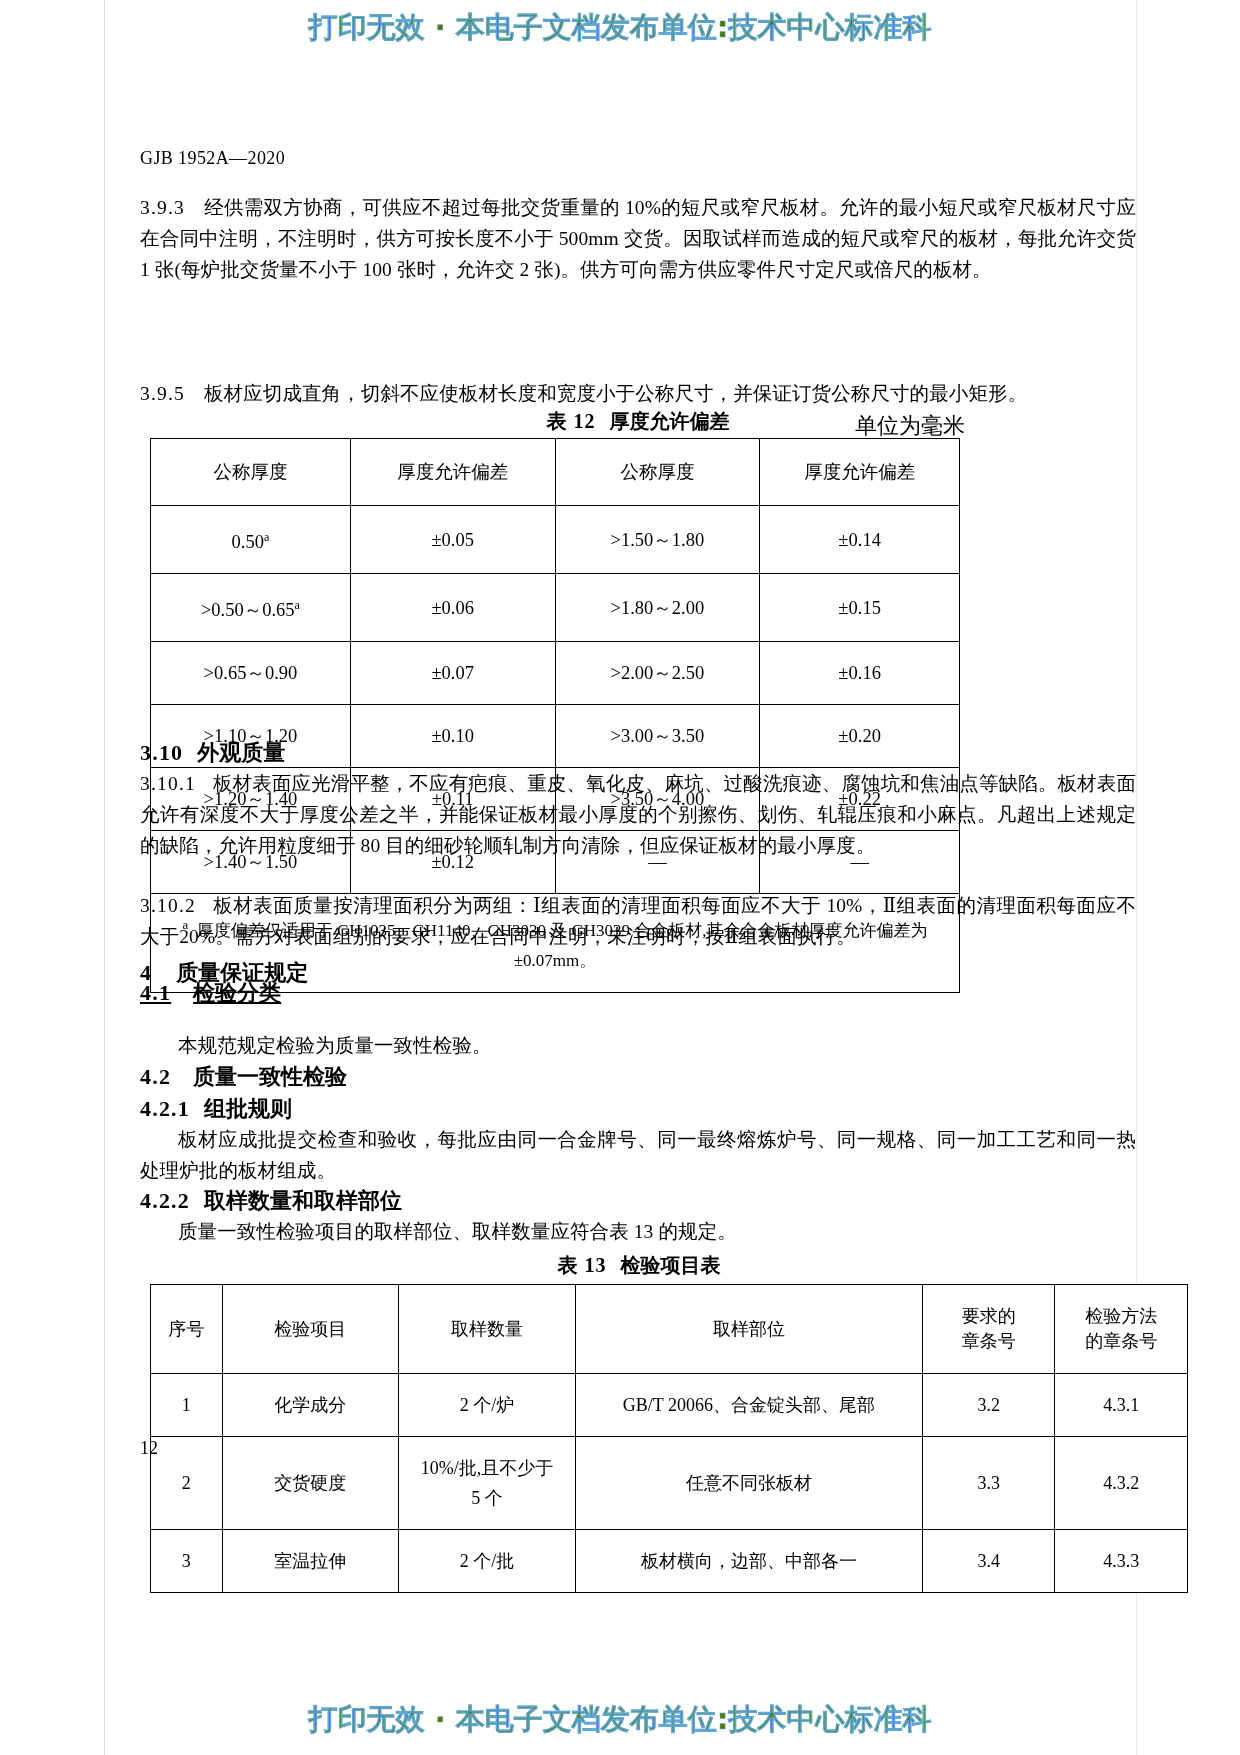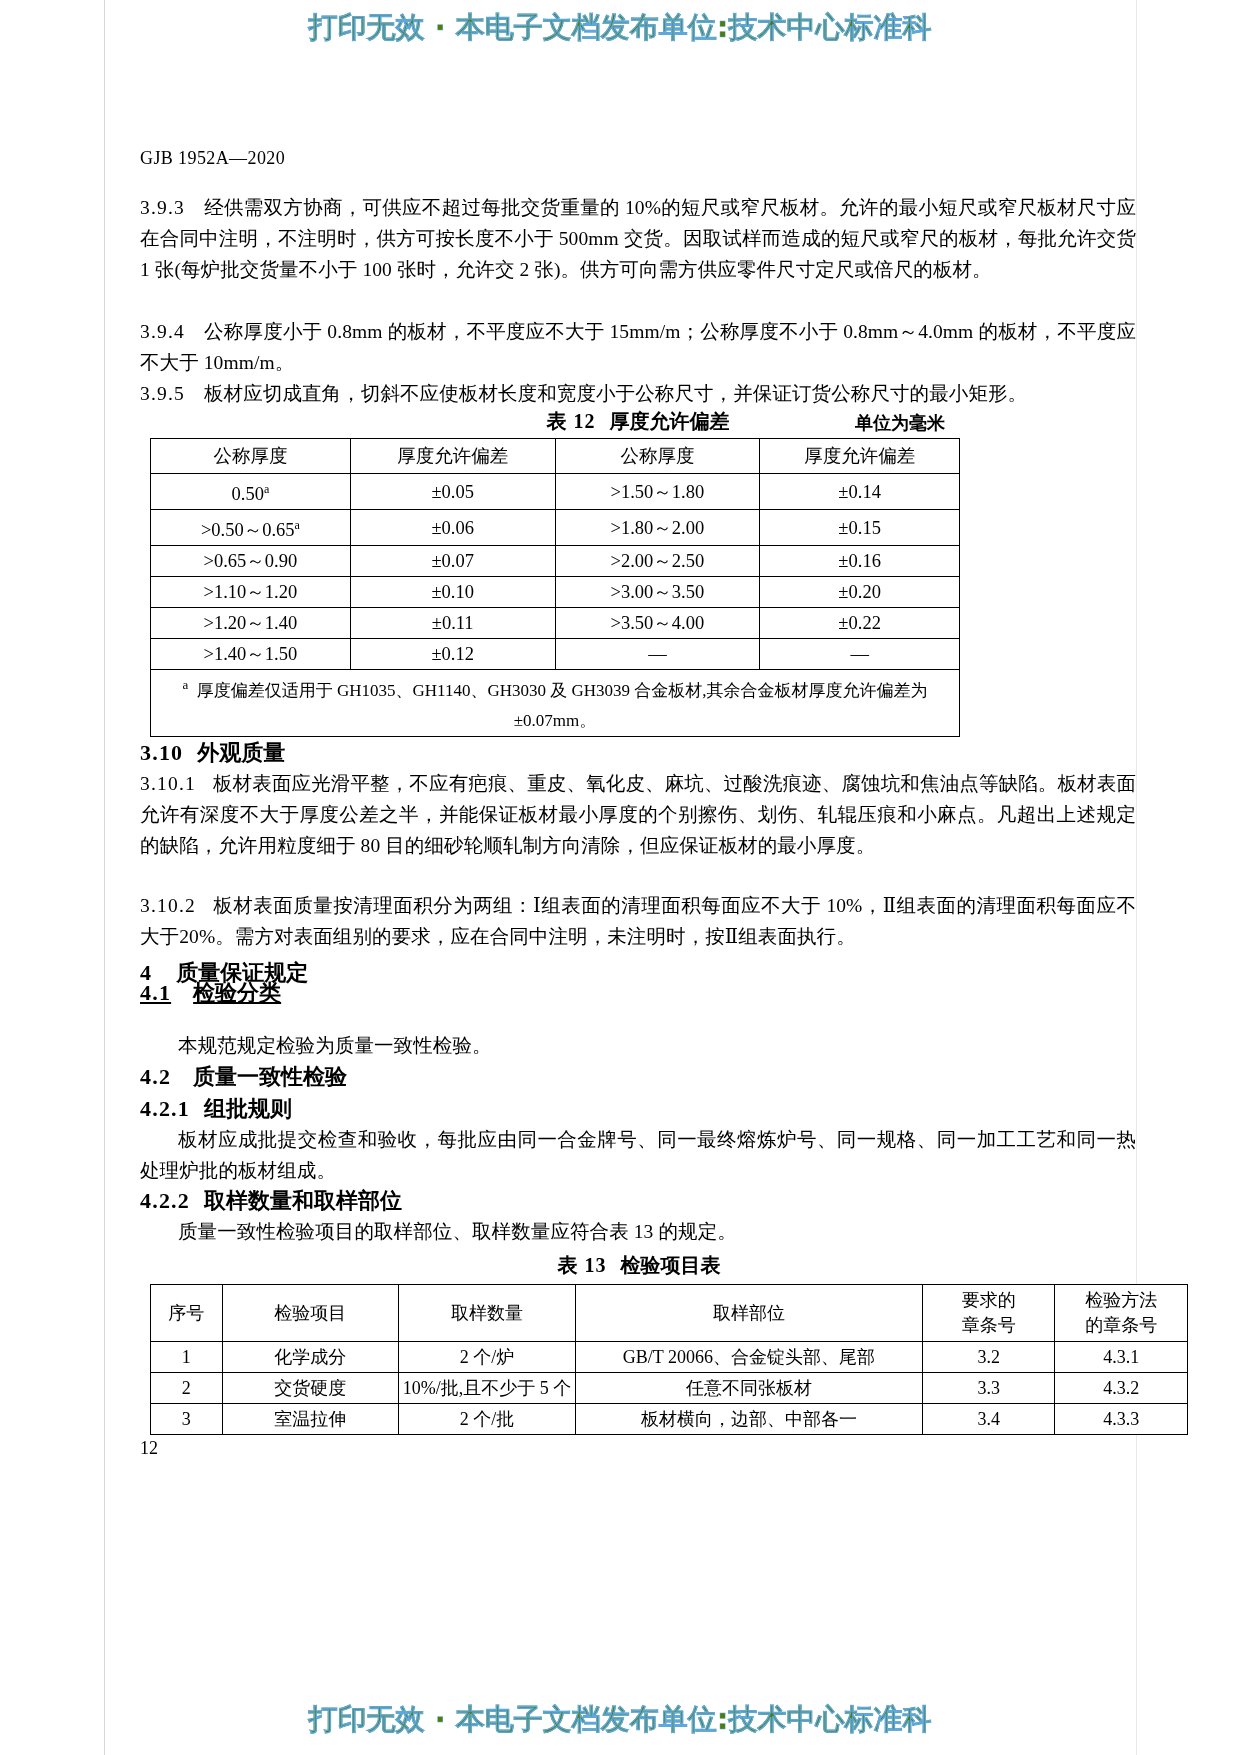--- a/index.html
+++ b/index.html
@@ -97,37 +97,37 @@
     position: absolute;
     width: 996px;
     text-align: center;
     font-size: 20px;
     font-weight: bold;
   }
   .tbl-cap .cap-no { letter-spacing: 1px; }
   .tbl-cap .cap-txt { margin-left: 14px; }
   .tbl-unit {
     position: absolute;
-    font-size: 18px;
-    font-weight: bold;
+    font-size: 22px;
+    font-weight: normal;
   }
 
   
   table.doc {
     position: absolute;
     border-collapse: collapse;
     font-size: 18.5px;
     background: #fff;
   }
   table.doc td, table.doc th {
     border: 1.4px solid #000;
     text-align: center;
     vertical-align: middle;
     font-weight: normal;
-    padding: 0;
+    padding: 16px;
     height: 30px;
     line-height: 30px;
   }
   table.doc .hdr td { height: 34px; line-height: 34px; }
   .sup { font-size: 12px; vertical-align: super; }
   td.foot {
     text-align: left;
     padding: 3px 10px 3px 18px;
     font-size: 17px;
     line-height: 24px;
@@ -158,24 +158,20 @@
   <div class="watermark watermark-top">打印无效 · 本电子文档发布单位:技术中心标准科</div>
   <div class="watermark watermark-bottom">打印无效 · 本电子文档发布单位:技术中心标准科</div>
 
   <div class="runhead">GJB 1952A—2020</div>
 
   <div class="para" style="left:140px; top:192px; width:996px;">
     <span class="num">3.9.3</span>
     <span style="margin-left:14px;">经供需双方协商，可供应不超过每批交货重量的 10%的短尺或窄尺板材。允许的最小短尺或窄尺板材尺寸应在合同中注明，不注明时，供方可按长度不小于 500mm 交货。因取试样而造成的短尺或窄尺的板材，每批允许交货 1 张(每炉批交货量不小于 100 张时，允许交 2 张)。供方可向需方供应零件尺寸定尺或倍尺的板材。</span>
   </div>
 
-  <div class="para" style="left:140px; top:316px; width:996px;">
-    <span class="num">3.9.4</span>
-    <span style="margin-left:14px;">公称厚度小于 0.8mm 的板材，不平度应不大于 15mm/m；公称厚度不小于 0.8mm～4.0mm 的板材，不平度应不大于 10mm/m。</span>
-  </div>
 
   <div class="para" style="left:140px; top:378px; width:996px;">
     <span class="num">3.9.5</span>
     <span style="margin-left:14px;font-family:Liberation Mono, monospace;">板材应切成直角，切斜不应使板材长度和宽度小于公称尺寸，并保证订货公称尺寸的最小矩形。</span>
   </div>
 
   <div class="tbl-cap" style="left:140px; top:408px;">
     <span class="cap-no">表 12</span><span class="cap-txt">厚度允许偏差</span>
   </div>
   <div class="tbl-unit" style="left:855px; top:411px;">单位为毫米</div>

